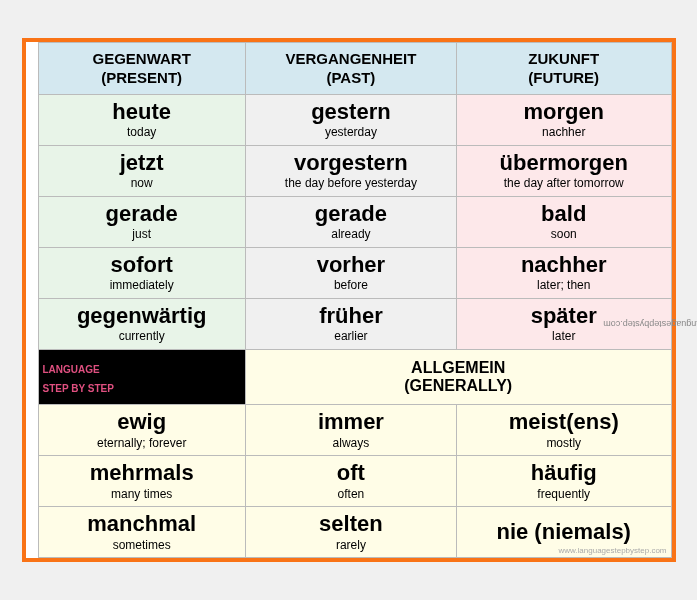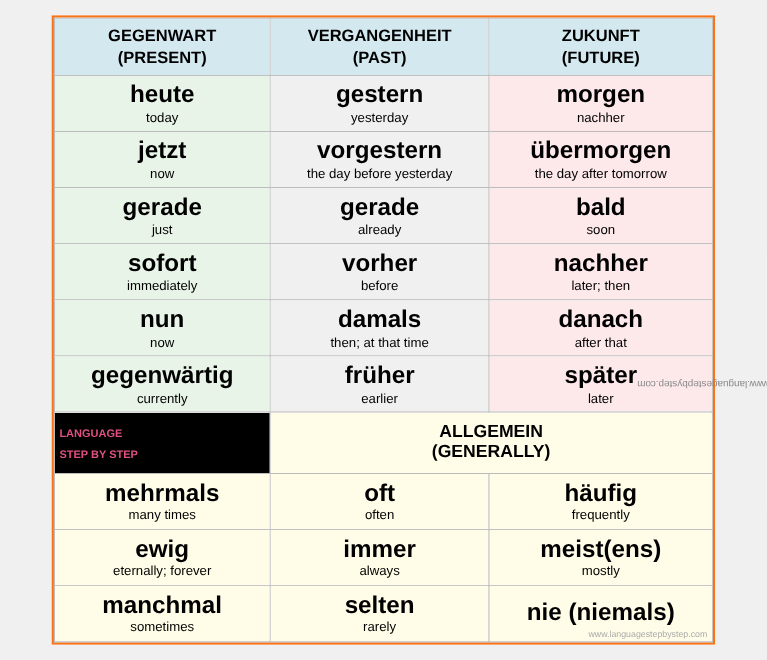--- a/index.html
+++ b/index.html
@@ -5,23 +5,24 @@
     * { box-sizing: border-box; margin: 0; padding: 0; }
     body {
       font-family: Arial, sans-serif;
       background: #f0f0f0;
       display: flex;
       justify-content: center;
       align-items: center;
       min-height: 100vh;
     }
     .container {
-      width: 603px;
-      border: 2px solid #f97316;
+      width: 654px;
+      border: 4px solid #f97316;
       background: white;
+      padding-left: 12px;
     }
     table {
       width: 100%;
       border-collapse: collapse;
     }
     td, th {
       border: 1.5px solid #bbb;
       text-align: center;
       padding: 4px 6px;
       vertical-align: middle;
@@ -159,35 +160,20 @@
       <span class="english-word">before</span>
     </td>
     <td class="cell-future">
       <span class="german-word">nachher</span>
       <span class="english-word">later; then</span>
 
     </td>
   </tr>
         <tr>
     <td class="cell-present">
-      <span class="german-word">nun</span>
-      <span class="english-word">now</span>
-    </td>
-    <td class="cell-past">
-      <span class="german-word">damals</span>
-      <span class="english-word">then; at that time</span>
-    </td>
-    <td class="cell-future">
-      <span class="german-word">danach</span>
-      <span class="english-word">after that</span>
-
-    </td>
-  </tr>
-        <tr>
-    <td class="cell-present">
       <span class="german-word">gegenwärtig</span>
       <span class="english-word">currently</span>
     </td>
     <td class="cell-past">
       <span class="german-word">früher</span>
       <span class="english-word">earlier</span>
     </td>
     <td class="cell-future watermark-cell">
       <span class="german-word">später</span>
       <span class="english-word">later</span>
@@ -197,45 +183,45 @@
         <tr class="section-header">
   <td class="logo-cell">
     <span style="color:#e05080; font-size:10px; font-weight:bold;">Language<br>Step by Step</span>
   </td>
   <td colspan="2" style="background:#fffde7; font-size:16px; font-weight:bold; text-align:center;">
     ALLGEMEIN<br>(GENERALLY)
   </td>
 </tr>
         <tr>
     <td class="cell-generally">
+      <span class="german-word">ewig</span>
+      <span class="english-word">eternally; forever</span>
+    </td>
+    <td class="cell-generally">
+      <span class="german-word">immer</span>
+      <span class="english-word">always</span>
+    </td>
+    <td class="cell-generally" style="">
+      <span class="german-word">meist(ens)</span>
+      <span class="english-word">mostly</span>
+
+    </td>
+  </tr>
+        <tr>
+    <td class="cell-generally">
       <span class="german-word">mehrmals</span>
       <span class="english-word">many times</span>
     </td>
     <td class="cell-generally">
       <span class="german-word">oft</span>
       <span class="english-word">often</span>
     </td>
     <td class="cell-generally" style="">
       <span class="german-word">häufig</span>
       <span class="english-word">frequently</span>
-
-    </td>
-  </tr>
-        <tr>
-    <td class="cell-generally">
-      <span class="german-word">ewig</span>
-      <span class="english-word">eternally; forever</span>
-    </td>
-    <td class="cell-generally">
-      <span class="german-word">immer</span>
-      <span class="english-word">always</span>
-    </td>
-    <td class="cell-generally" style="">
-      <span class="german-word">meist(ens)</span>
-      <span class="english-word">mostly</span>
 
     </td>
   </tr>
         <tr>
     <td class="cell-generally">
       <span class="german-word">manchmal</span>
       <span class="english-word">sometimes</span>
     </td>
     <td class="cell-generally">
       <span class="german-word">selten</span>

